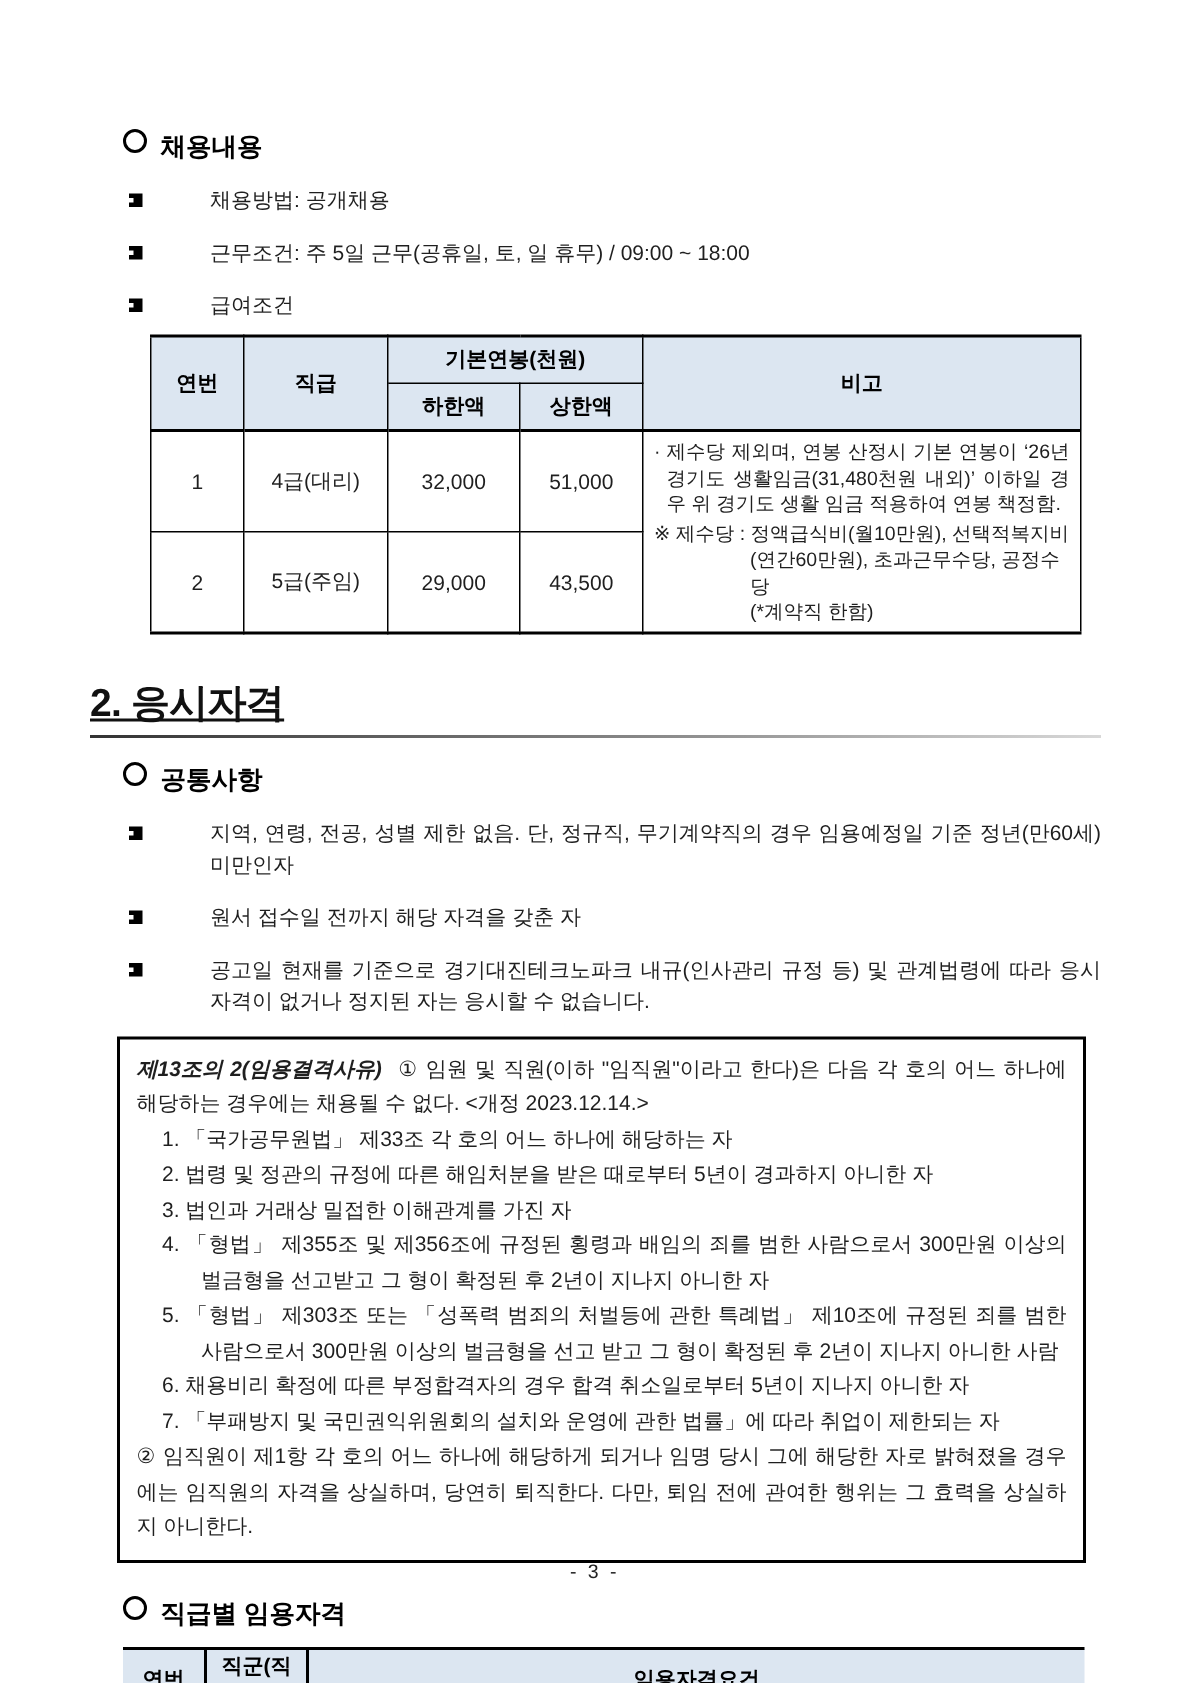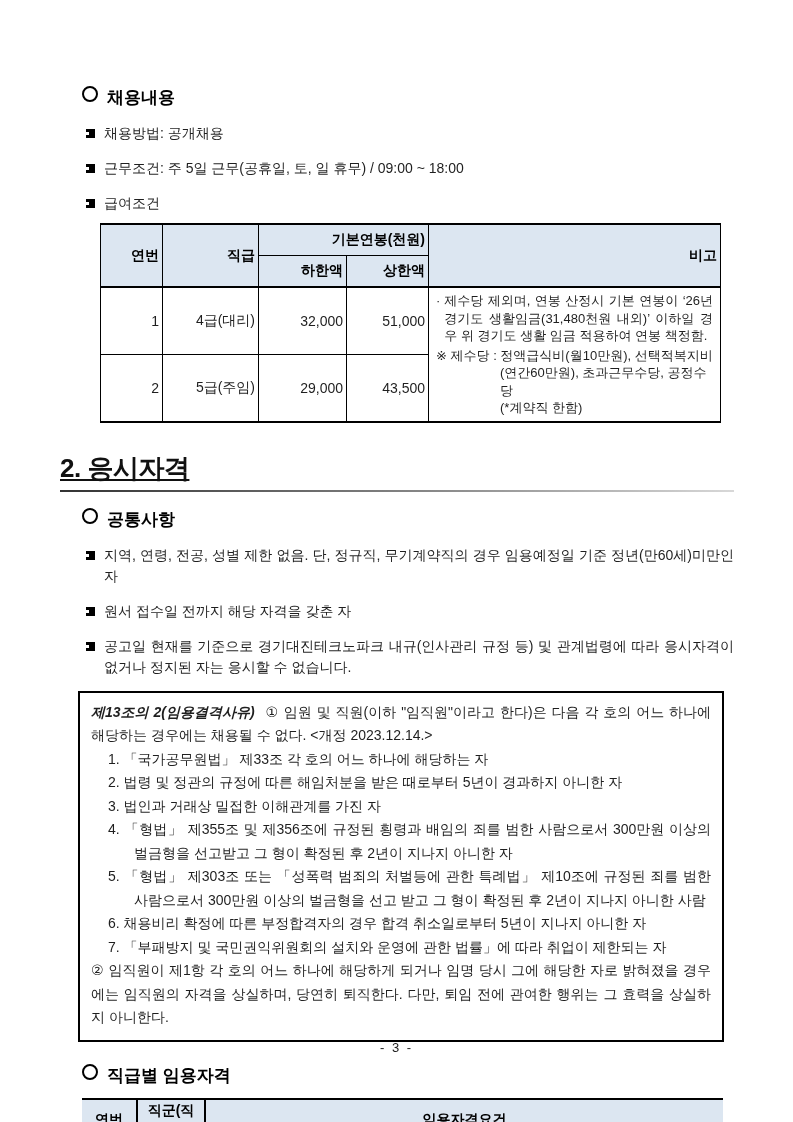--- a/index.html
+++ b/index.html
@@ -8,30 +8,30 @@
     font-family:"Liberation Sans","DejaVu Sans",sans-serif;
     color:#1f1f1f;
   }
   .content{position:absolute;left:60px;top:86px;width:674px;}
 
   
   .sec-head{display:flex;align-items:flex-start;font-size:17px;font-weight:bold;color:#000;margin:0 0 11px 22px;}
   .circle-icon{width:12px;height:12px;border:2px solid #000;border-radius:50%;display:inline-block;margin-right:9px;flex:none;}
 
   
-  .b-line{display:flex;margin:14px 0 9px 26px;font-size:14px;line-height:21px;}
+  .b-line{display:flex;margin:14px 0 9px 26px;font-size:14px;line-height:21px;gap:36px;}
   .sq-bullet{width:9px;height:9px;background:#000;position:relative;flex:none;margin:6px 9px 0 0;}
   .sq-bullet::after{content:"";position:absolute;left:0;top:3px;width:3px;height:3px;background:#fff;}
   .b-txt{flex:1;text-align:justify;}
 
   
   table{border-collapse:collapse;}
   .t1{margin:8px 0 0 40px;width:620px;table-layout:fixed;
       border-top:2px solid #000;border-bottom:2px solid #000;font-size:14px;}
-  .t1 th,.t1 td{border:1px solid #000;text-align:right;vertical-align:middle;padding:2px 3px;}
+  .t1 th,.t1 td{border:1px solid #000;text-align:center;vertical-align:middle;padding:2px 3px;}
   .t1 th{background:#dce6f1;font-weight:bold;color:#000;height:26px;}
   .t1 tr.hdr-bottom th{border-bottom:2px solid #000;}
   .t1 td{height:48px;}
   .t1 .note-cell{text-align:left;vertical-align:middle;font-size:13px;line-height:17.5px;padding:4px 7px;}
   .note-main{display:flex;text-align:justify;}
   .note-dot{flex:none;margin-right:4px;}
   .note-sub1{margin-top:2px;}
   .note-sub2{padding-left:64px;}
   .note-sub3{padding-left:64px;}
 

